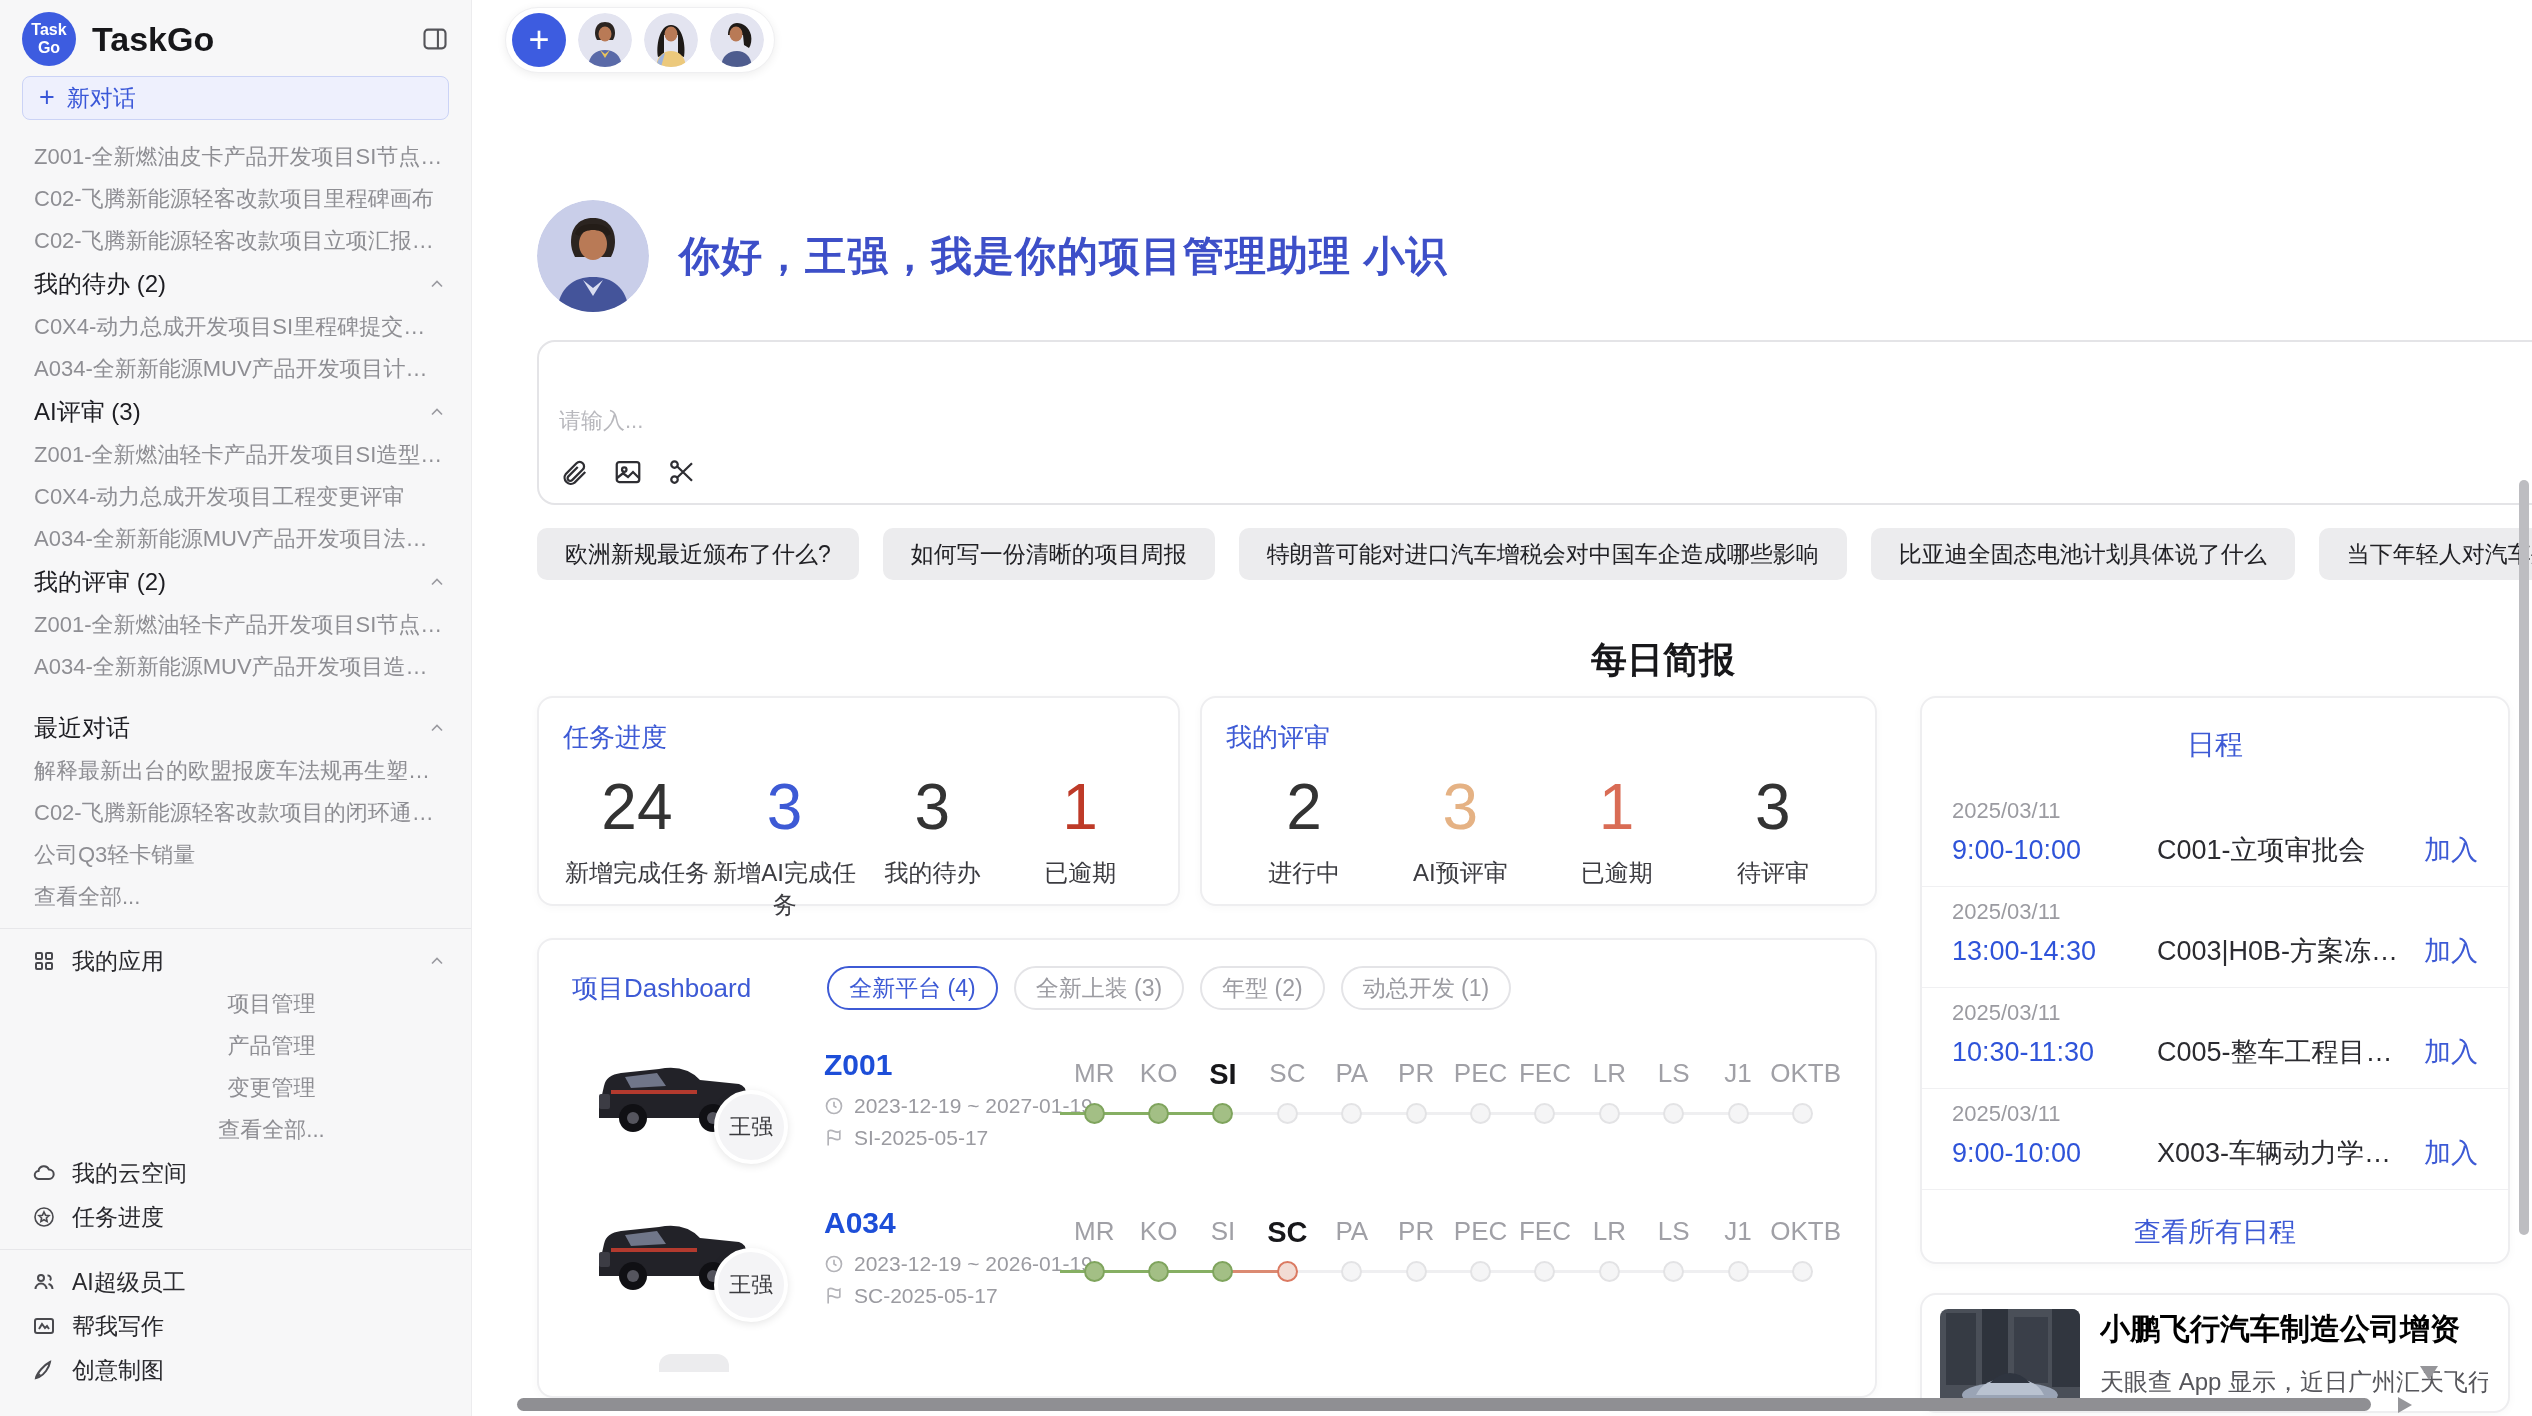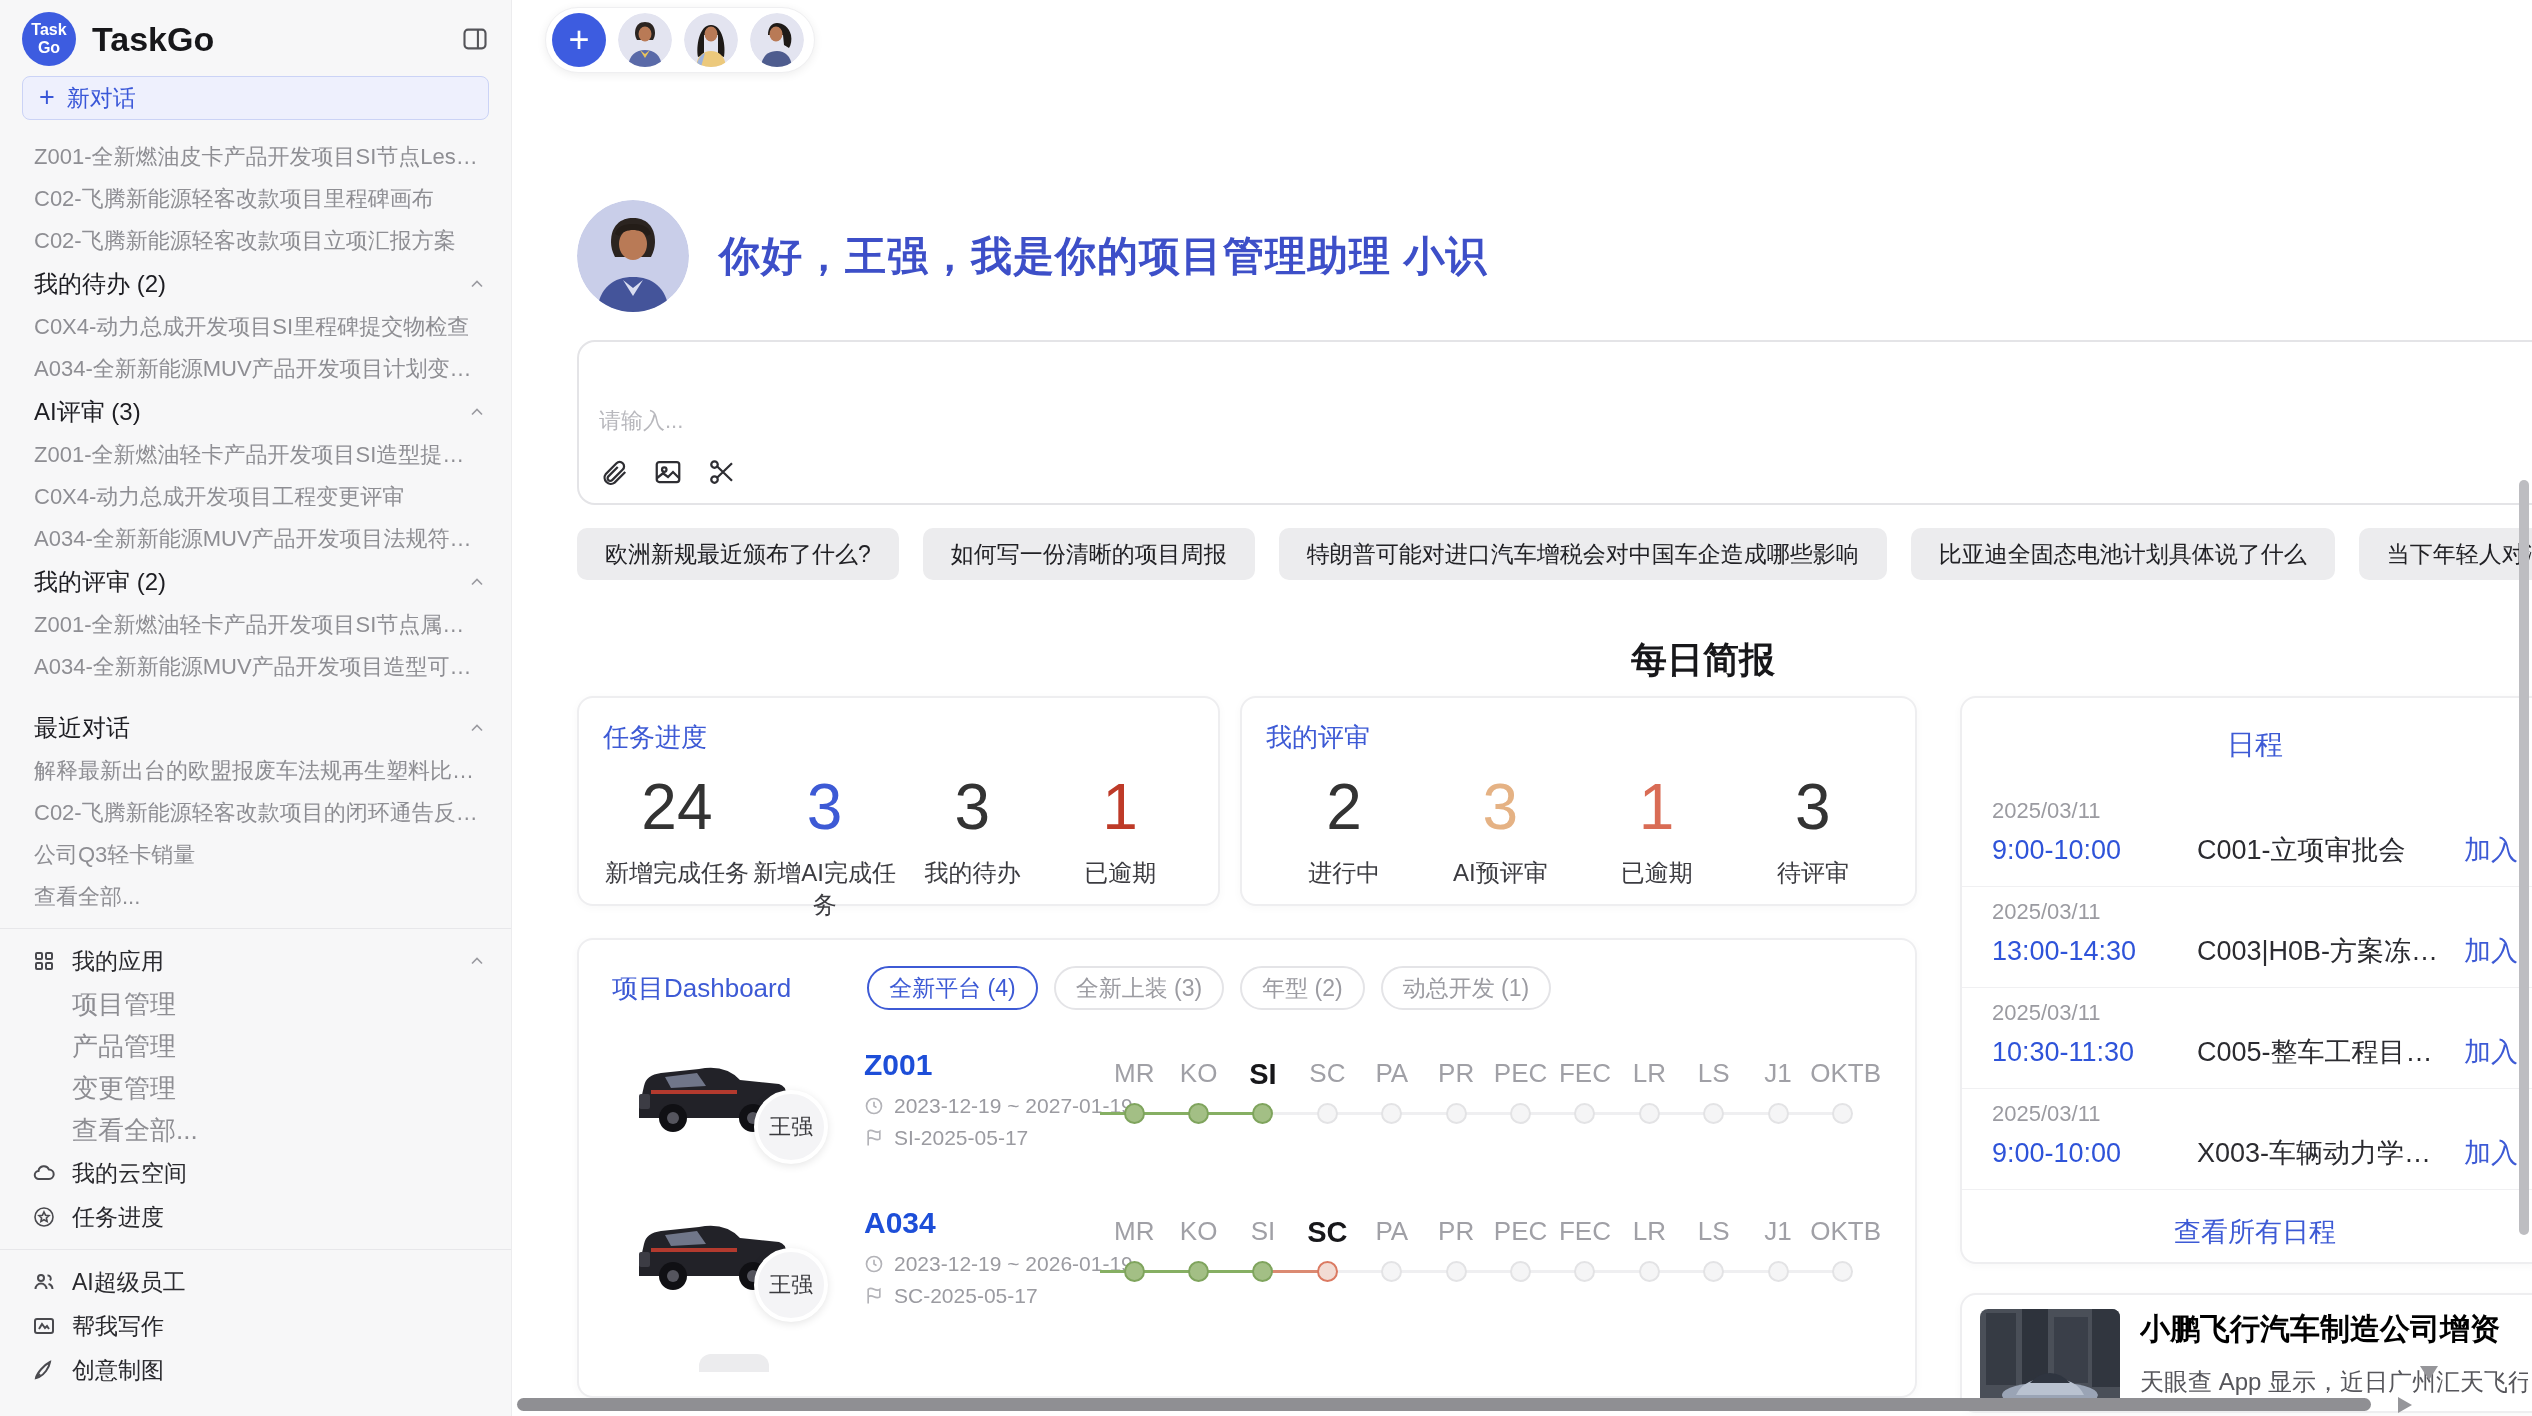--- a/index.html
+++ b/index.html
@@ -1,36 +1,36 @@
 <!DOCTYPE html>
 <html><head>
 <meta charset="utf-8">
 <style>
   * { margin:0; padding:0; box-sizing:border-box; }
   html,body { width:2532px; height:1416px; overflow:hidden; }
   body { font-family:"Liberation Sans","DejaVu Sans",sans-serif; background:#fff; display:flex; position:relative; color:#222; }
   svg { display:block; }
 
   
-  .sidebar { width:512px; height:100%; background:#F7F7F8; border-right:1px solid #ECECEE; flex-shrink:0; display:flex; flex-direction:column; overflow:hidden; }
+  .sidebar { width:472px; height:100%; background:#F7F7F8; border-right:1px solid #ECECEE; flex-shrink:0; display:flex; flex-direction:column; overflow:hidden; }
   .side-top { display:flex; align-items:center; padding:12px 22px 0 22px; }
   .logo-circle { width:54px; height:54px; border-radius:50%; background:#3D5CE0; color:#fff; display:flex; flex-direction:column; align-items:center; justify-content:center; font-size:16px; font-weight:bold; line-height:1.1; flex-shrink:0; }
   .app-name { font-size:34px; font-weight:bold; color:#17171A; margin-left:16px; }
   .collapse-btn { margin-left:auto; color:#55555a; cursor:pointer; }
   .new-chat { margin:10px 22px 8px 22px; height:44px; background:#EEF0FD; border:1px solid #CBD3F6; border-radius:8px; display:flex; align-items:center; gap:12px; padding:0 16px; color:#3A57D8; font-size:23px; cursor:pointer; }
   .new-chat .plus { font-size:27px; line-height:1; margin-top:-2px; }
   .nav { flex:1; overflow:hidden; padding-top:8px; }
   .sec-h { display:flex; align-items:center; height:44px; padding:0 24px 0 34px; font-size:24px; color:#1D1D22; }
   .sec-h .chev { margin-left:auto; color:#9A9AA0; }
   .sec-item { height:42px; line-height:42px; padding:0 26px 0 34px; font-size:22px; color:#8E8E93; white-space:nowrap; overflow:hidden; text-overflow:ellipsis; cursor:pointer; }
   .side-divider { height:1px; background:#E7E7EA; margin:10px 0; }
   .app-row { display:flex; align-items:center; height:44px; padding:0 24px 0 32px; font-size:23px; color:#2A2A2E; gap:16px; cursor:pointer; }
   .app-row .chev { margin-left:auto; color:#9A9AA0; }
   .app-row .ic { color:#4A4A4F; flex-shrink:0; }
-  .app-sub { height:42px; line-height:42px; padding-left:72px; font-size:26px; color:#8E8E93; white-space:nowrap; overflow:hidden; text-overflow:ellipsis; cursor:pointer; }
+  .app-sub { height:42px; line-height:42px; padding-left:72px; font-size:22px; color:#8E8E93; white-space:nowrap; overflow:hidden; text-overflow:ellipsis; cursor:pointer;text-align:center; }
 
   
   .main { flex:1; display:flex; flex-direction:column; position:relative; }
   .topbar { height:80px; display:flex; align-items:center; padding:0 22px 0 33px; flex-shrink:0; }
   .avatar-pill { display:flex; align-items:center; gap:12px; background:#fff; border:1px solid #EFEFF1; border-radius:34px; padding:5px 10px 5px 6px; box-shadow:0 2px 10px rgba(0,0,0,.07); }
   .pill-circle { width:54px; height:54px; border-radius:50%; overflow:hidden; flex-shrink:0; cursor:pointer; }
   .pill-add { background:#3D5CE0; color:#fff; display:flex; align-items:center; justify-content:center; font-size:36px; font-weight:300; }
 
   .content { flex:1; padding:0 22px 0 65px; position:relative; }
 

